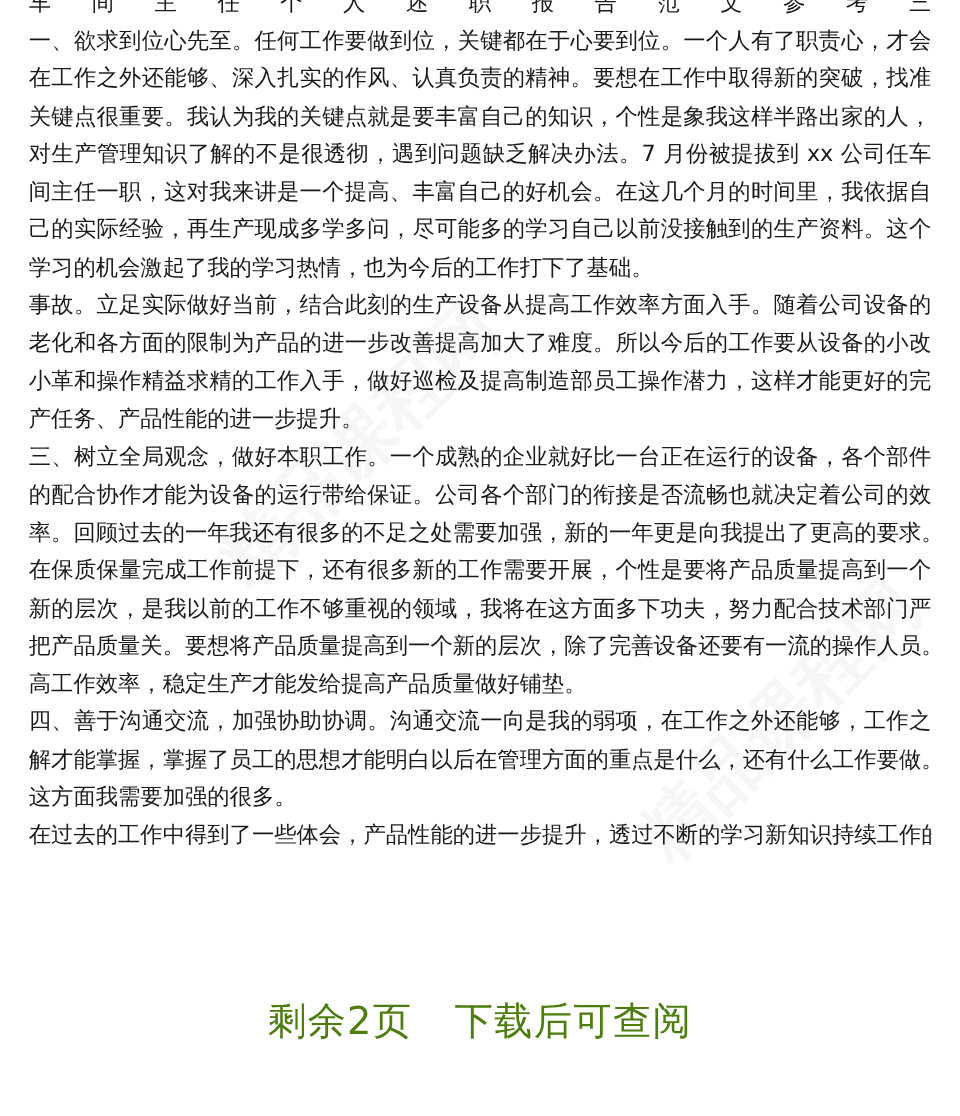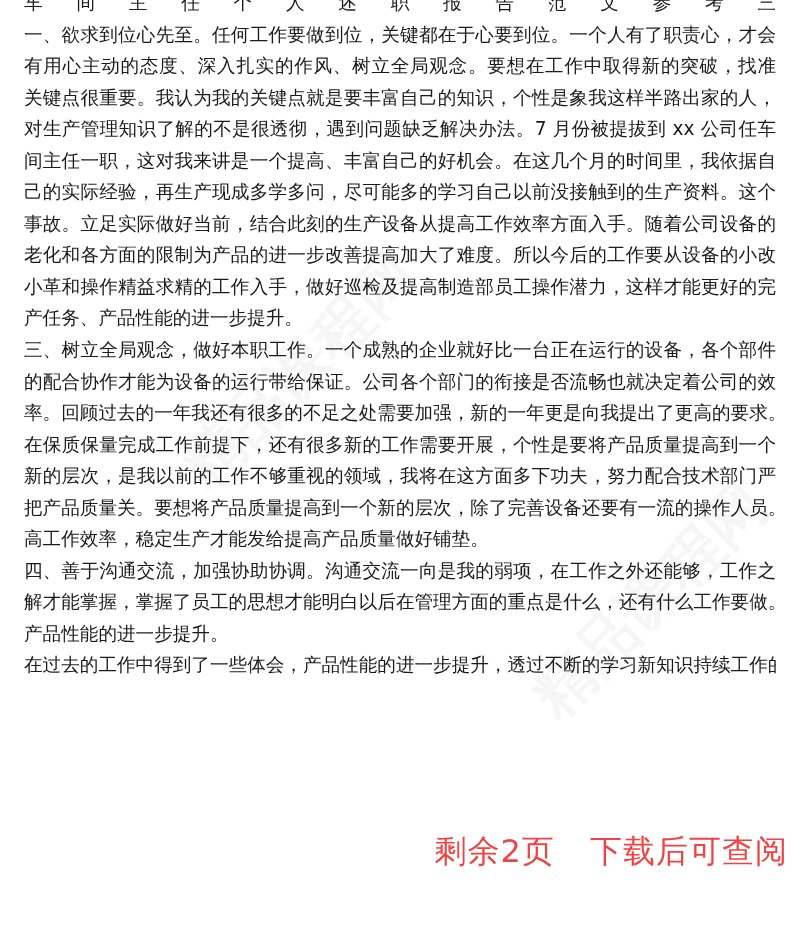--- a/index.html
+++ b/index.html
@@ -5,53 +5,54 @@
   html, body { margin: 0; padding: 0; background: #ffffff; }
   body { width: 800px; height: 930px; position: relative; overflow: hidden;
          font-family: "DejaVu Sans", "Liberation Sans", sans-serif; }
   .page { position: absolute; left: 0; top: 0; width: 800px; height: 930px; }
   .doc { position: absolute; left: 24px; top: -13px; width: 752px; }
   .line { height: 31.55px; line-height: 31.55px; font-size: 18.6px; color: #1a1a1a;
           white-space: nowrap; text-align: justify; text-align-last: justify; overflow: hidden; }
   .line.last { text-align-last: left; }
   .watermark { position: absolute; color: rgba(0,0,0,0.035); font-size: 60px; font-weight: bold;
                transform: rotate(-45deg); white-space: nowrap; pointer-events: none; }
-  .more { position: absolute; left: 0; width: 800px; top: 830px; text-align: right;
-          font-size: 32px; color: #ef4444; letter-spacing: 1px; }
+  .more { position: absolute; left: 0; width: 800px; top: 830px; text-align: center;
+          font-size: 32px; color: #4d7c0f; letter-spacing: 1px; }
   .more span { margin: 0 12px; }
 </style>
 </head>
 <body>
 
 <div class="page">
   <div class="watermark" style="left:150px; top:330px;">精品课程网</div>
   <div class="watermark" style="left:500px; top:560px;">精品课程网</div>
 
   <div class="doc">
     <div class="line">车间主任个人述职报告范文参考三</div>
     <div class="line">一、欲求到位心先至。任何工作要做到位，关键都在于心要到位。一个人有了职责心，才会</div>
-    <div class="line">有用心主动的态度、深入扎实的作风、树立全局观念。要想在工作中取得新的突破，找准</div>
+    <div class="line">在工作之外还能够、深入扎实的作风、认真负责的精神。要想在工作中取得新的突破，找准</div>
     <div class="line">关键点很重要。我认为我的关键点就是要丰富自己的知识，个性是象我这样半路出家的人，</div>
     <div class="line">对生产管理知识了解的不是很透彻，遇到问题缺乏解决办法。7 月份被提拔到 xx 公司任车</div>
     <div class="line">间主任一职，这对我来讲是一个提高、丰富自己的好机会。在这几个月的时间里，我依据自</div>
     <div class="line">己的实际经验，再生产现成多学多问，尽可能多的学习自己以前没接触到的生产资料。这个</div>
+    <div class="line last">学习的机会激起了我的学习热情，也为今后的工作打下了基础。</div>
     <div class="line">事故。立足实际做好当前，结合此刻的生产设备从提高工作效率方面入手。随着公司设备的</div>
     <div class="line">老化和各方面的限制为产品的进一步改善提高加大了难度。所以今后的工作要从设备的小改</div>
     <div class="line">小革和操作精益求精的工作入手，做好巡检及提高制造部员工操作潜力，这样才能更好的完</div>
     <div class="line last">产任务、产品性能的进一步提升。</div>
     <div class="line">三、树立全局观念，做好本职工作。一个成熟的企业就好比一台正在运行的设备，各个部件</div>
     <div class="line">的配合协作才能为设备的运行带给保证。公司各个部门的衔接是否流畅也就决定着公司的效</div>
     <div class="line">率。回顾过去的一年我还有很多的不足之处需要加强，新的一年更是向我提出了更高的要求。</div>
     <div class="line">在保质保量完成工作前提下，还有很多新的工作需要开展，个性是要将产品质量提高到一个</div>
     <div class="line">新的层次，是我以前的工作不够重视的领域，我将在这方面多下功夫，努力配合技术部门严</div>
     <div class="line">把产品质量关。要想将产品质量提高到一个新的层次，除了完善设备还要有一流的操作人员。</div>
     <div class="line last">高工作效率，稳定生产才能发给提高产品质量做好铺垫。</div>
     <div class="line">四、善于沟通交流，加强协助协调。沟通交流一向是我的弱项，在工作之外还能够，工作之</div>
     <div class="line">解才能掌握，掌握了员工的思想才能明白以后在管理方面的重点是什么，还有什么工作要做。</div>
-    <div class="line last">产品性能的进一步提升。</div>
+    <div class="line last">这方面我需要加强的很多。</div>
     <div class="line">在过去的工作中得到了一些体会，产品性能的进一步提升，透过不断的学习新知识持续工作的</div>
   </div>
 
   <div class="more">
     <span>剩余2页</span>
     <span>下载后可查阅</span>
   </div>
 </div>
 
 </body></html>

